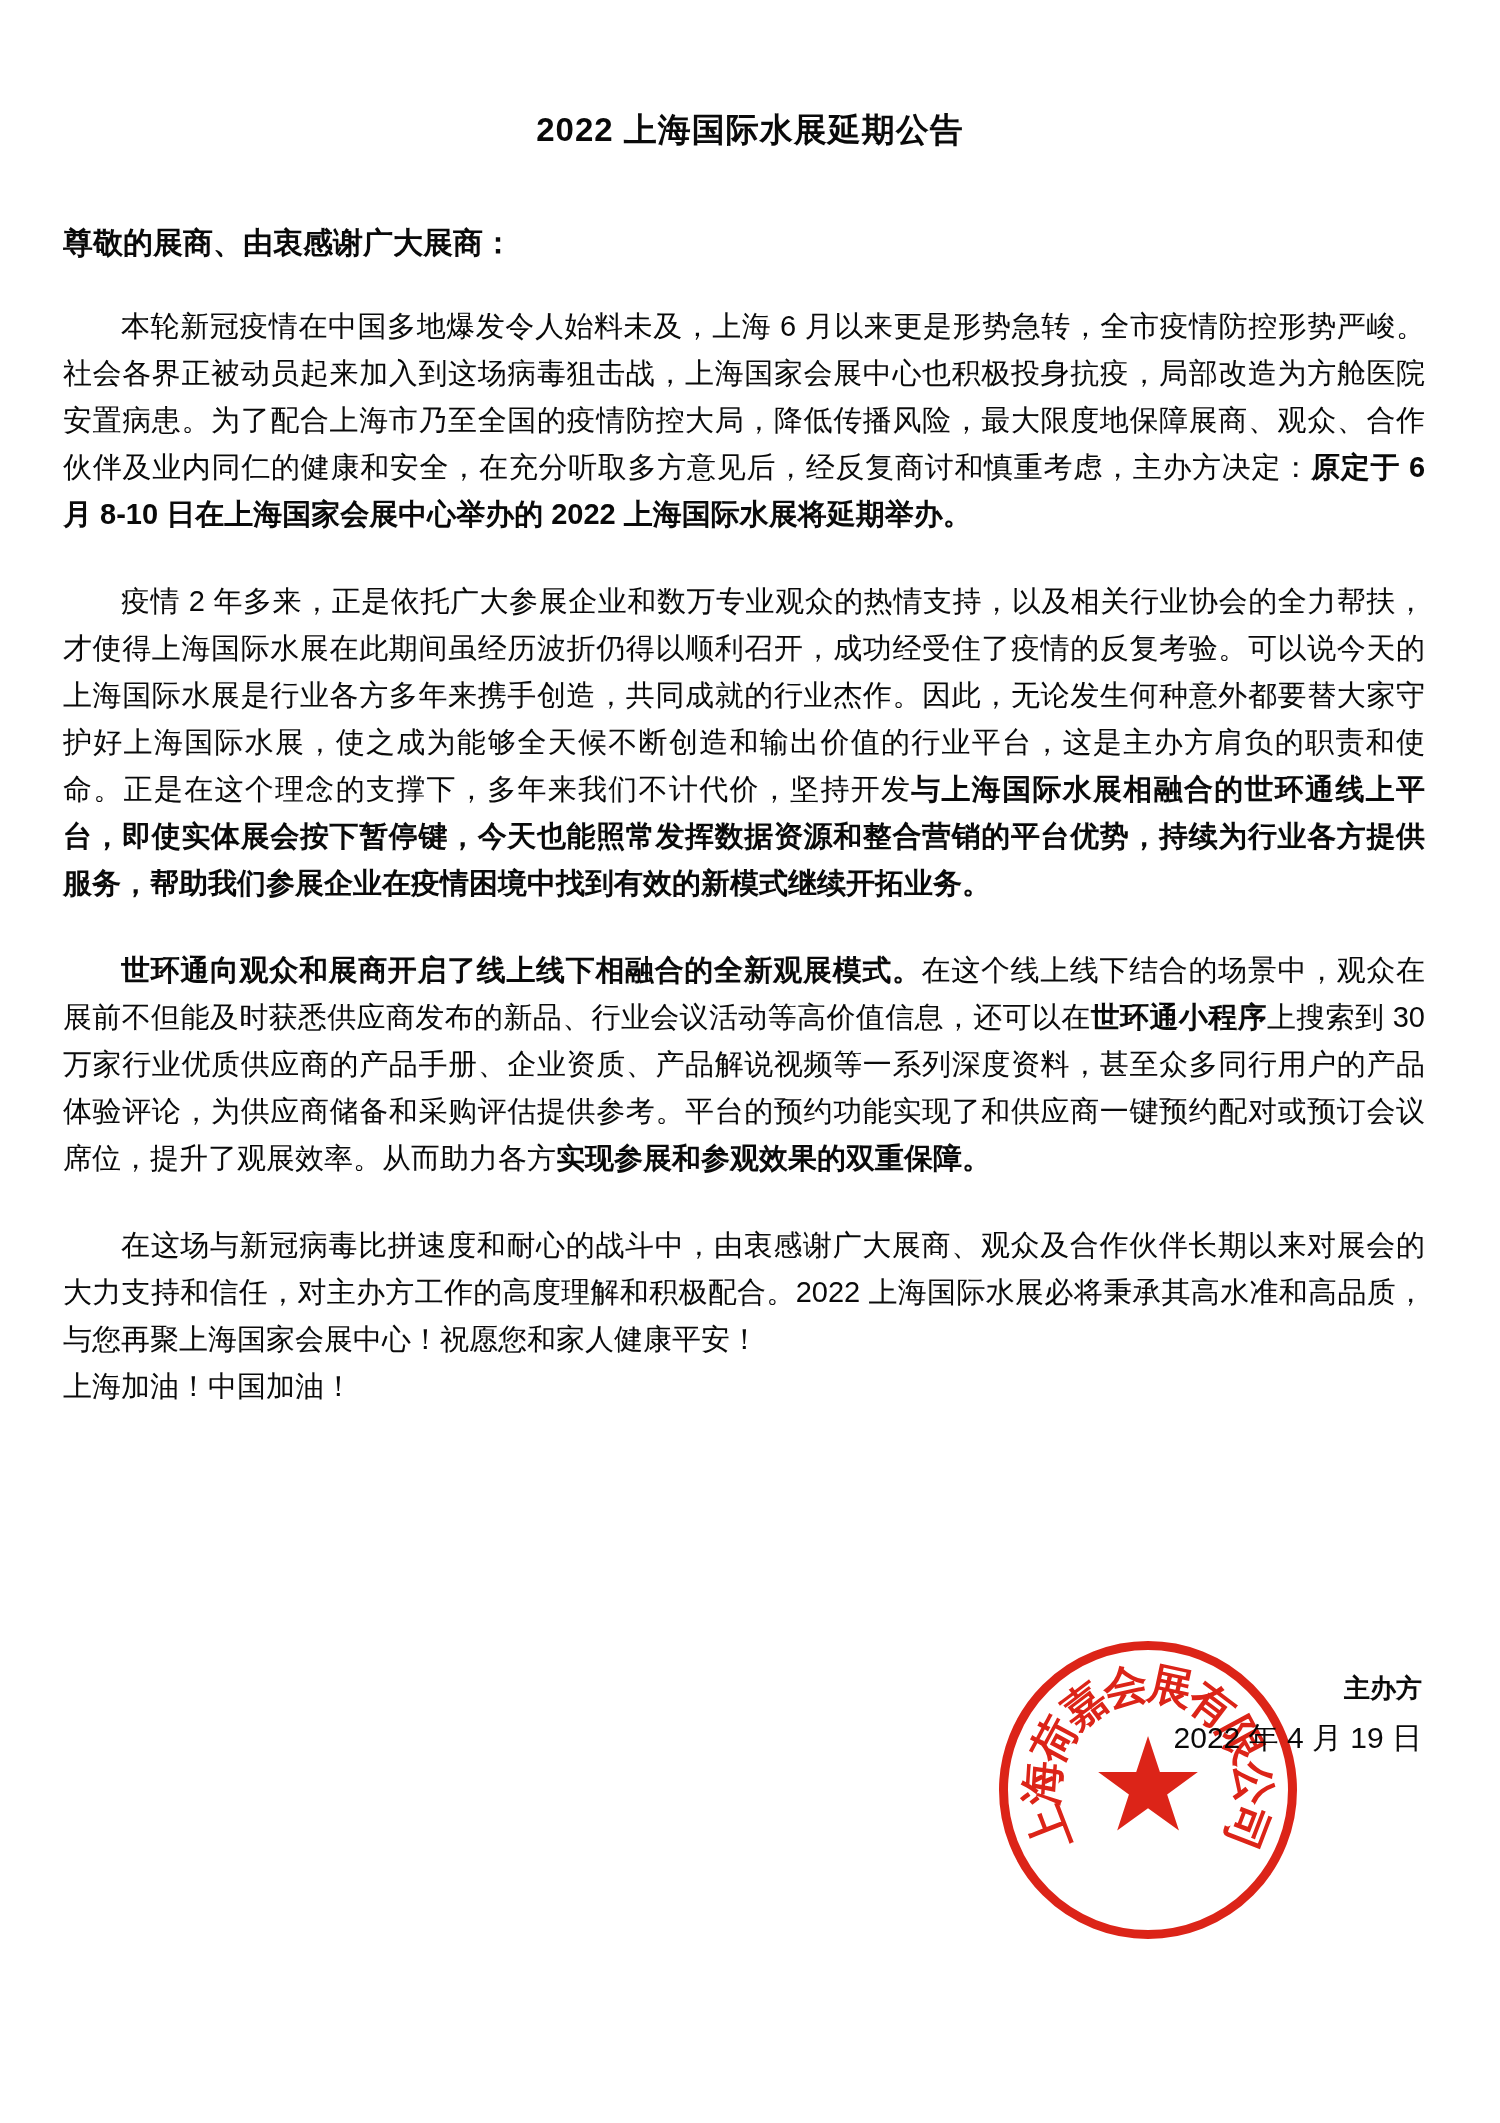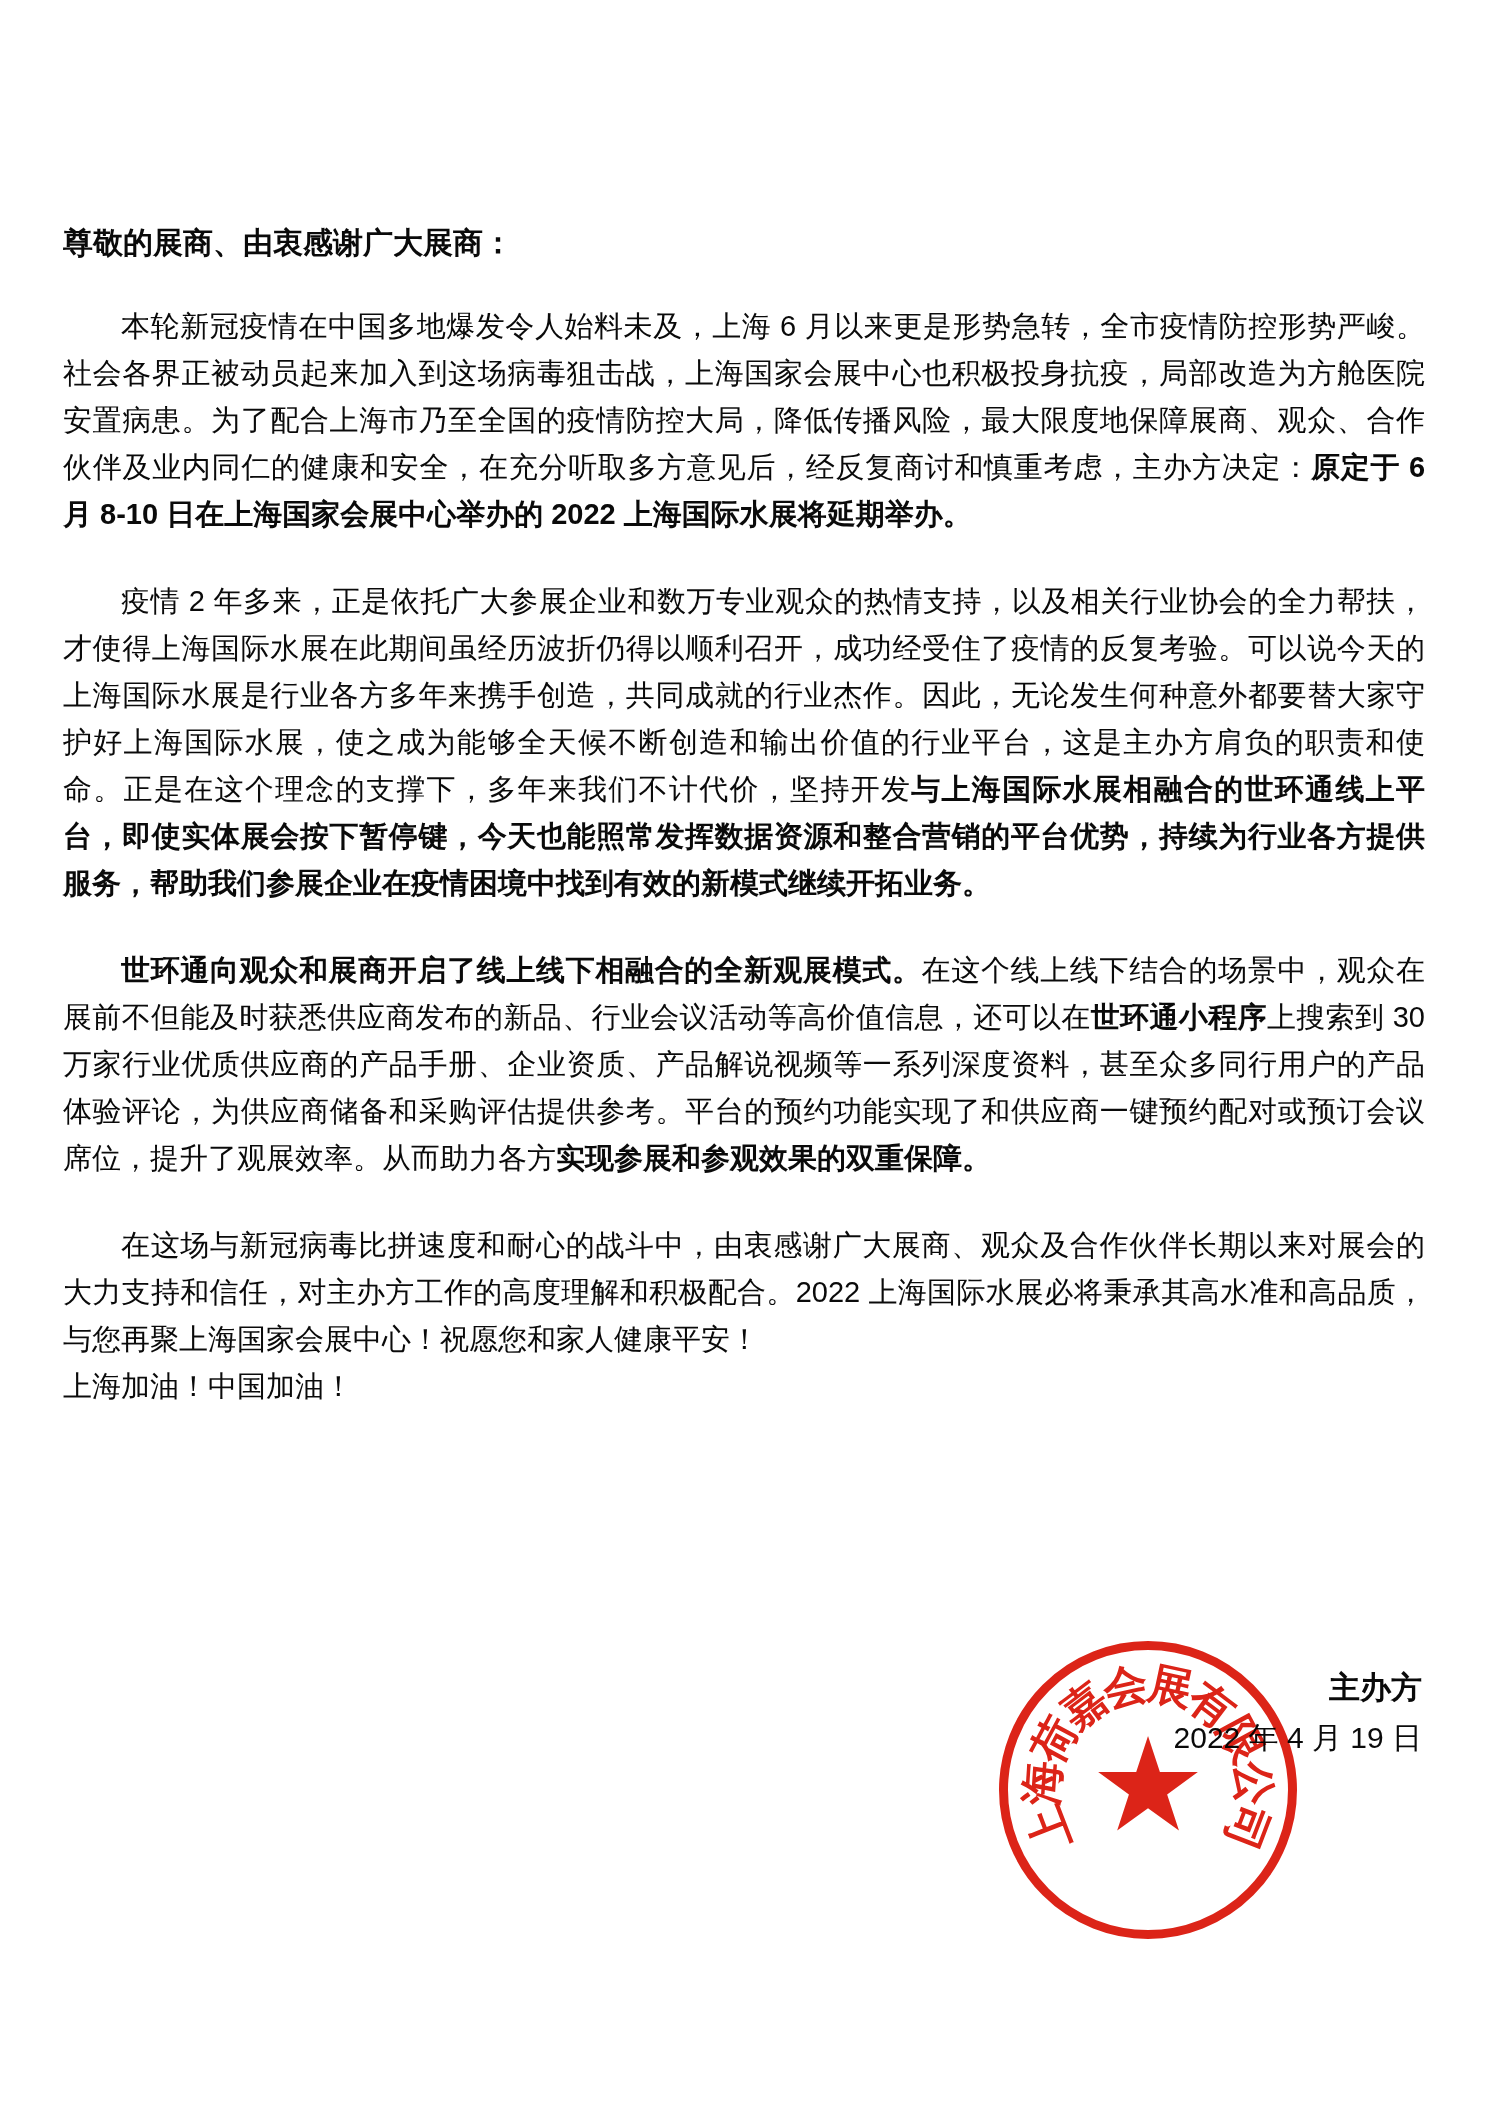--- a/index.html
+++ b/index.html
@@ -29,21 +29,21 @@
   .body-flow p{margin:0;}
   .body-flow p.para{margin-bottom:40px;}
   .body-flow p.indent{text-indent:58px;}
   .body-flow p.slogan{margin-bottom:0;}
   .b{font-weight:700;}
   .signature{
     position:absolute;top:1663px;right:78px;
     text-align:right;
     font-size:30px;line-height:50px;
   }
-  .signature .role{font-weight:700;font-size:31px;}
+  .signature .role{font-weight:700;font-size:26px;}
   
   .stamp{
     position:absolute;left:999px;top:1641px;
     width:298px;height:298px;
     box-sizing:border-box;
     border:9px solid #dc2418;
     border-radius:50%;
     mix-blend-mode:multiply;
     pointer-events:none;
   }
@@ -69,20 +69,21 @@
   .sc6{transform:rotate(37deg)     translateY(-106px);}
   .sc7{transform:rotate(61.7deg)   translateY(-106px);}
   .sc8{transform:rotate(86.3deg)   translateY(-106px);}
   .sc9{transform:rotate(111deg)    translateY(-106px);}
 </style>
 </head>
 <body>
 
 <div class="page">
 
+  <div class="doc-title">2022 上海国际水展延期公告</div>
 
   <div class="salutation">尊敬的展商、由衷感谢广大展商：</div>
 
   <div class="body-flow">
     <p class="para indent"><span>本轮新冠疫情在中国多地爆发令人始料未及，上海 6 月以来更是形势急转，全市疫情防控形势严峻。社会各界正被动员起来加入到这场病毒狙击战，上海国家会展中心也积极投身抗疫，局部改造为方舱医院安置病患。为了配合上海市乃至全国的疫情防控大局，降低传播风险，最大限度地保障展商、观众、合作伙伴及业内同仁的健康和安全，在充分听取多方意见后，经反复商讨和慎重考虑，主办方决定：</span><span class="b">原定于 6 月 8-10 日在上海国家会展中心举办的 2022 上海国际水展将延期举办。</span></p>
 
     <p class="para indent"><span>疫情 2 年多来，正是依托广大参展企业和数万专业观众的热情支持，以及相关行业协会的全力帮扶，才使得上海国际水展在此期间虽经历波折仍得以顺利召开，成功经受住了疫情的反复考验。可以说今天的上海国际水展是行业各方多年来携手创造，共同成就的行业杰作。因此，无论发生何种意外都要替大家守护好上海国际水展，使之成为能够全天候不断创造和输出价值的行业平台，这是主办方肩负的职责和使命。正是在这个理念的支撑下，多年来我们不计代价，坚持开发</span><span class="b">与上海国际水展相融合的世环通线上平台，即使实体展会按下暂停键，今天也能照常发挥数据资源和整合营销的平台优势，持续为行业各方提供服务，帮助我们参展企业在疫情困境中找到有效的新模式继续开拓业务。</span></p>
 
     <p class="para indent"><span class="b">世环通向观众和展商开启了线上线下相融合的全新观展模式。</span><span>在这个线上线下结合的场景中，观众在展前不但能及时获悉供应商发布的新品、行业会议活动等高价值信息，还可以在</span><span class="b">世环通小程序</span><span>上搜索到 30 万家行业优质供应商的产品手册、企业资质、产品解说视频等一系列深度资料，甚至众多同行用户的产品体验评论，为供应商储备和采购评估提供参考。平台的预约功能实现了和供应商一键预约配对或预订会议席位，提升了观展效率。从而助力各方</span><span class="b">实现参展和参观效果的双重保障。</span></p>
 

